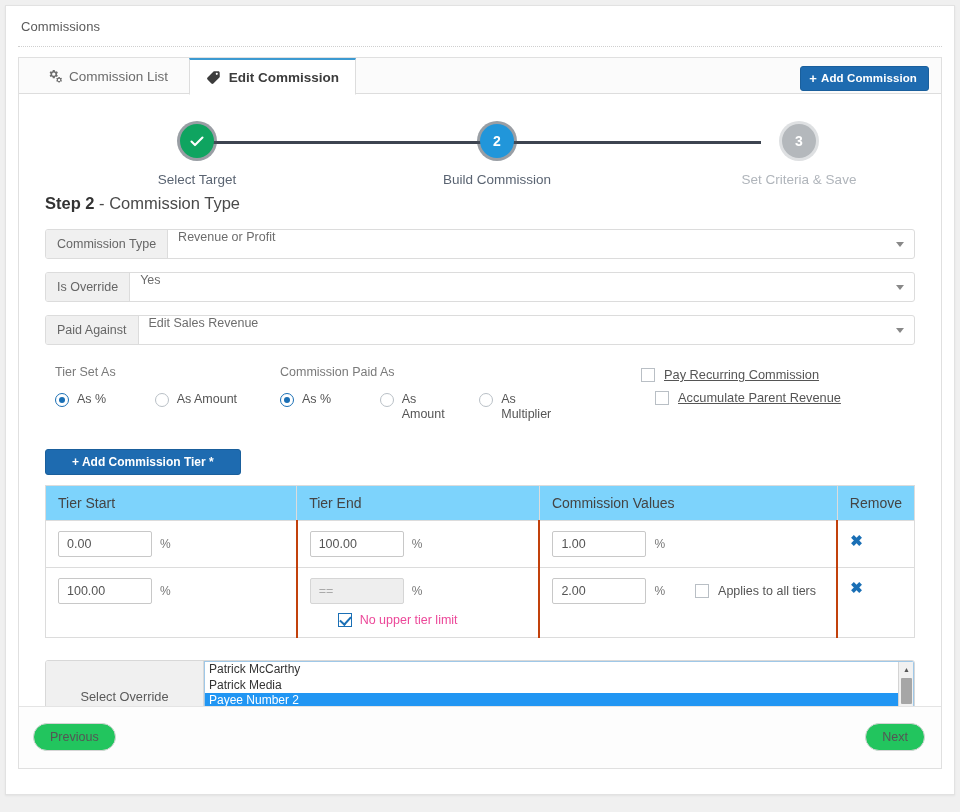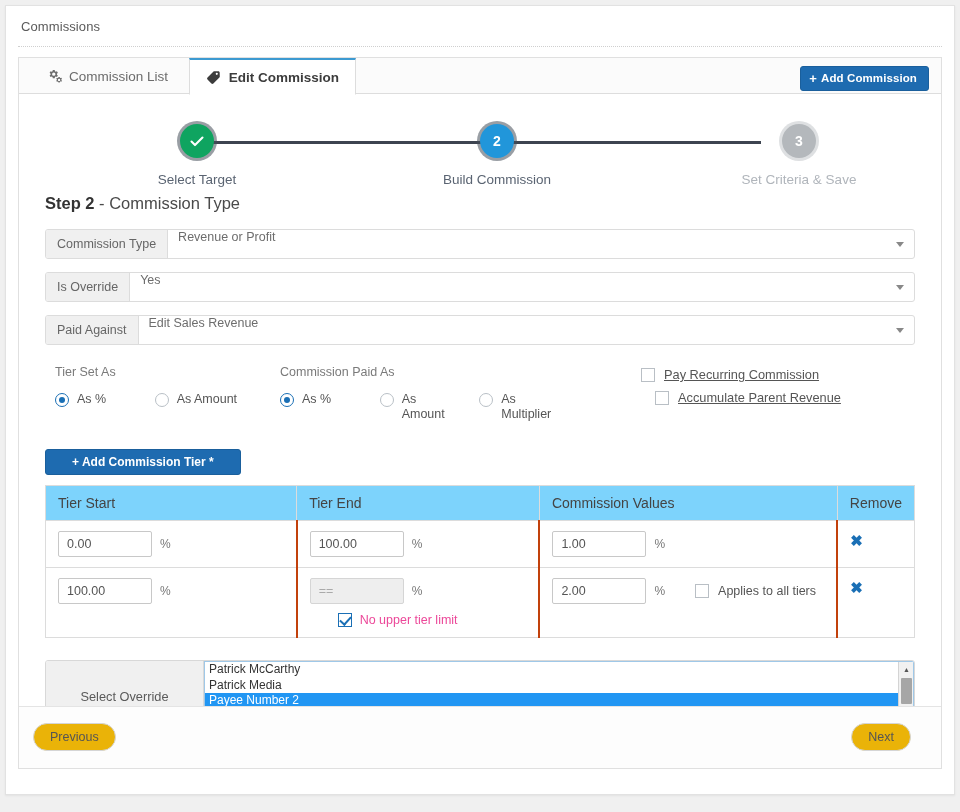--- a/index.html
+++ b/index.html
@@ -385,31 +385,31 @@
   #panel-footer {
     position:absolute;
     left:0; right:0; bottom:0;
     height:62px;
     border-top:1px solid #e4e4e4;
     background:#fdfdfd;
   }
   .navbtn {
     position:absolute;
     top:16px;
-    background:#eab308;
+    background:#22c55e;
     border:1px solid #d5d5d5;
     border-radius:14px;
     font-size:12.5px;
     color:#555;
     padding:6px 16px;
     cursor:pointer;
     font-family:"Liberation Sans", sans-serif;
   }
   #prev-btn { left:14px; }
-  #next-btn { right:30px; }
+  #next-btn { right:16px; }
 </style>
 </head>
 <body>
 
 <div id="page-frame">
 
   <div id="breadcrumb">
     <span>Commissions</span>
   </div>
   <div id="crumb-sep"></div>

